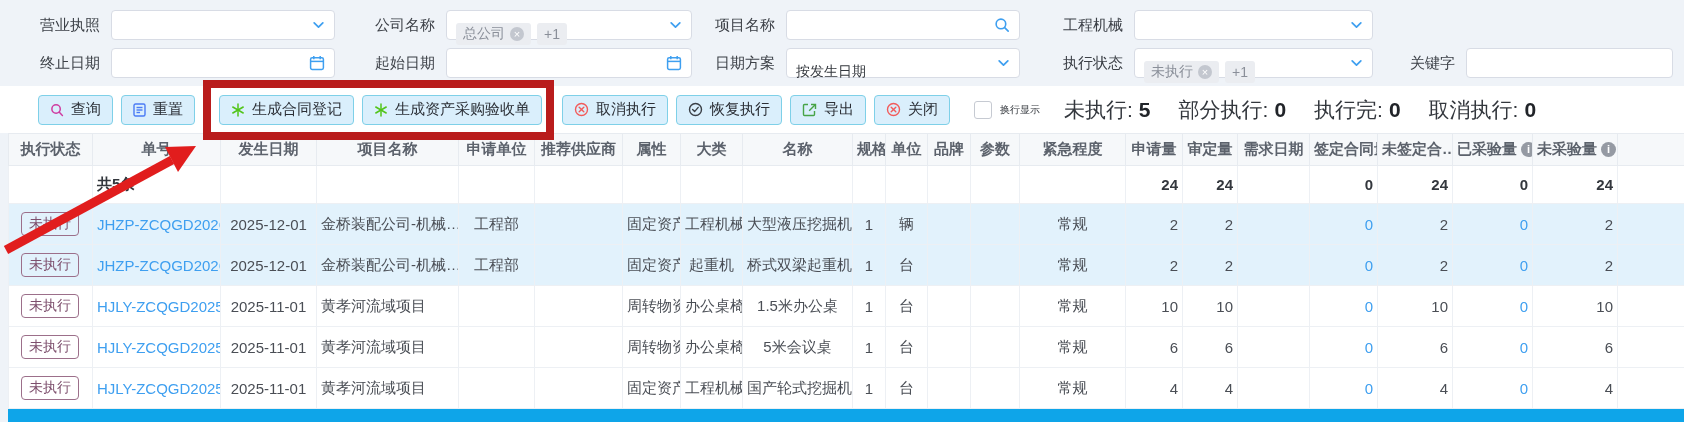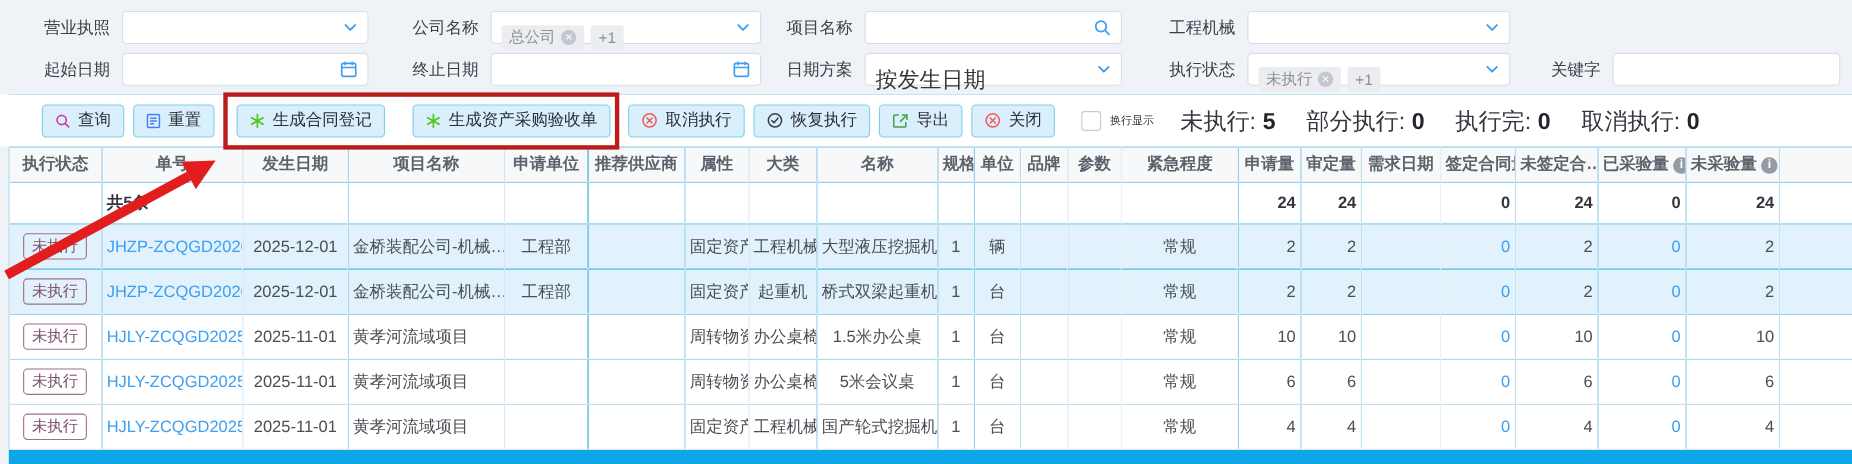--- a/index.html
+++ b/index.html
@@ -23,30 +23,30 @@
   .frow .field:nth-child(4) .flabel{width:103px;}
   .frow .field:nth-child(5) .flabel{width:82px;}
   .flabel{font-size:15px;color:#3c4047;text-align:right;flex:none;}
   .fctl{flex:1;margin-left:11px;height:30px;background:#fff;border:1px solid #d8dce5;border-radius:4px;
         position:relative;display:flex;align-items:center;padding:18px 30px 0 9px;box-sizing:border-box;}
   .ctl-icon{position:absolute;right:9px;top:50%;transform:translateY(-50%);display:flex;}
   .chip{display:inline-flex;align-items:center;background:#ebedf1;border-radius:3px;padding:0 7px;
         height:22px;font-size:14px;color:#8a8f99;margin-right:6px;white-space:nowrap;}
   .chip-x{display:inline-block;width:14px;height:14px;border-radius:50%;background:#c3c7cf;color:#fff;
         font-size:11px;line-height:14px;text-align:center;margin-left:5px;}
-  .fvalue{font-size:20px;color:#33373d;white-space:nowrap;}
+  .fvalue{font-size:14px;color:#33373d;white-space:nowrap;}
 
   
   .toolbar{position:relative;z-index:6;display:flex;align-items:center;height:47px;
            padding-left:38px;background:#fff;}
   .tbtn{display:inline-flex;align-items:center;gap:7px;height:30px;padding:0 11px;background:#daeffc;
         border:1px solid #7ed0e8;border-radius:4px;font-size:15px;color:#2b2f36;margin-right:8px;
         font-family:inherit;cursor:pointer;white-space:nowrap;box-sizing:border-box;}
   .bicon{display:flex;align-items:center;}
-  .gen-group{display:flex;align-items:flex-start;border:4px solid #b91c1c;padding:7px 4px 7px 8px;margin-right:8px;gap:17px;}
+  .gen-group{display:flex;align-items:flex-start;border:8px solid #b91c1c;padding:7px 4px 7px 8px;margin-right:8px;}
   .checkbox{flex:none;width:16px;height:16px;background:#fff;border:1px solid #c6cad2;border-radius:3px;
         margin:0 8px 0 16px;cursor:pointer;}
   .wrap-label{font-size:10px;color:#33373d;margin-right:24px;white-space:nowrap;}
   .stat{font-size:21px;color:#33373d;margin-right:28px;white-space:nowrap;}
   .stat b{margin-left:6px;color:#212429;}
 
   
   .grid{margin-left:8px;border-collapse:collapse;table-layout:fixed;width:1676px;}
   .grid th{height:32px;background:#f6f8fa;font-size:15px;color:#5c626c;font-weight:600;
         border-top:1px solid #e7ebf0;border-right:1px solid #e7ebf0;border-bottom:1px solid #e7ebf0;
@@ -120,34 +120,34 @@
             <svg width="13" height="13" viewBox="0 0 12 12">
                 <path d="M2 4l4 4 4-4" fill="none" stroke="#3e9ff0" stroke-width="1.6" stroke-linecap="round" stroke-linejoin="round"></path>
               </svg>
           </span>
         </div>
       </div>
     </div>
 
     <div class="frow">
       <div class="field">
-        <span class="flabel">起始日期</span>
+        <span class="flabel">终止日期</span>
         <div class="fctl">
           <span class="ctl-icon">
             <svg width="16" height="16" viewBox="0 0 15 15">
                 <rect x="1.5" y="2.5" width="12" height="11" rx="1.5" fill="none" stroke="#3e9ff0" stroke-width="1.4"></rect>
                 <line x1="1.5" y1="6" x2="13.5" y2="6" stroke="#3e9ff0" stroke-width="1.4"></line>
                 <line x1="4.5" y1="1" x2="4.5" y2="4" stroke="#3e9ff0" stroke-width="1.4"></line>
                 <line x1="10.5" y1="1" x2="10.5" y2="4" stroke="#3e9ff0" stroke-width="1.4"></line>
               </svg>
           </span>
         </div>
       </div>
       <div class="field">
-        <span class="flabel">终止日期</span>
+        <span class="flabel">起始日期</span>
         <div class="fctl">
           <span class="ctl-icon">
             <svg width="16" height="16" viewBox="0 0 15 15">
                 <rect x="1.5" y="2.5" width="12" height="11" rx="1.5" fill="none" stroke="#3e9ff0" stroke-width="1.4"></rect>
                 <line x1="1.5" y1="6" x2="13.5" y2="6" stroke="#3e9ff0" stroke-width="1.4"></line>
                 <line x1="4.5" y1="1" x2="4.5" y2="4" stroke="#3e9ff0" stroke-width="1.4"></line>
                 <line x1="10.5" y1="1" x2="10.5" y2="4" stroke="#3e9ff0" stroke-width="1.4"></line>
               </svg>
           </span>
         </div>

